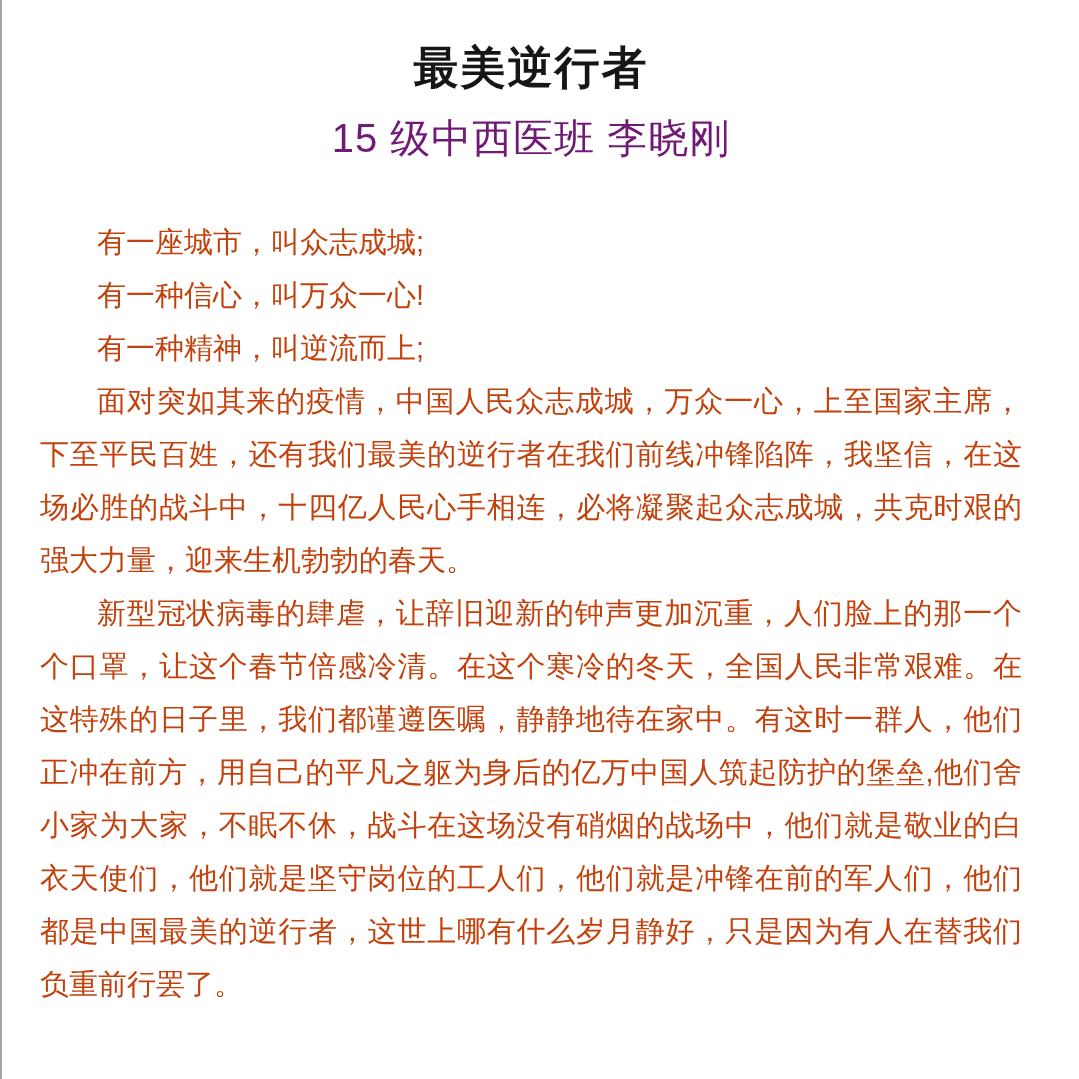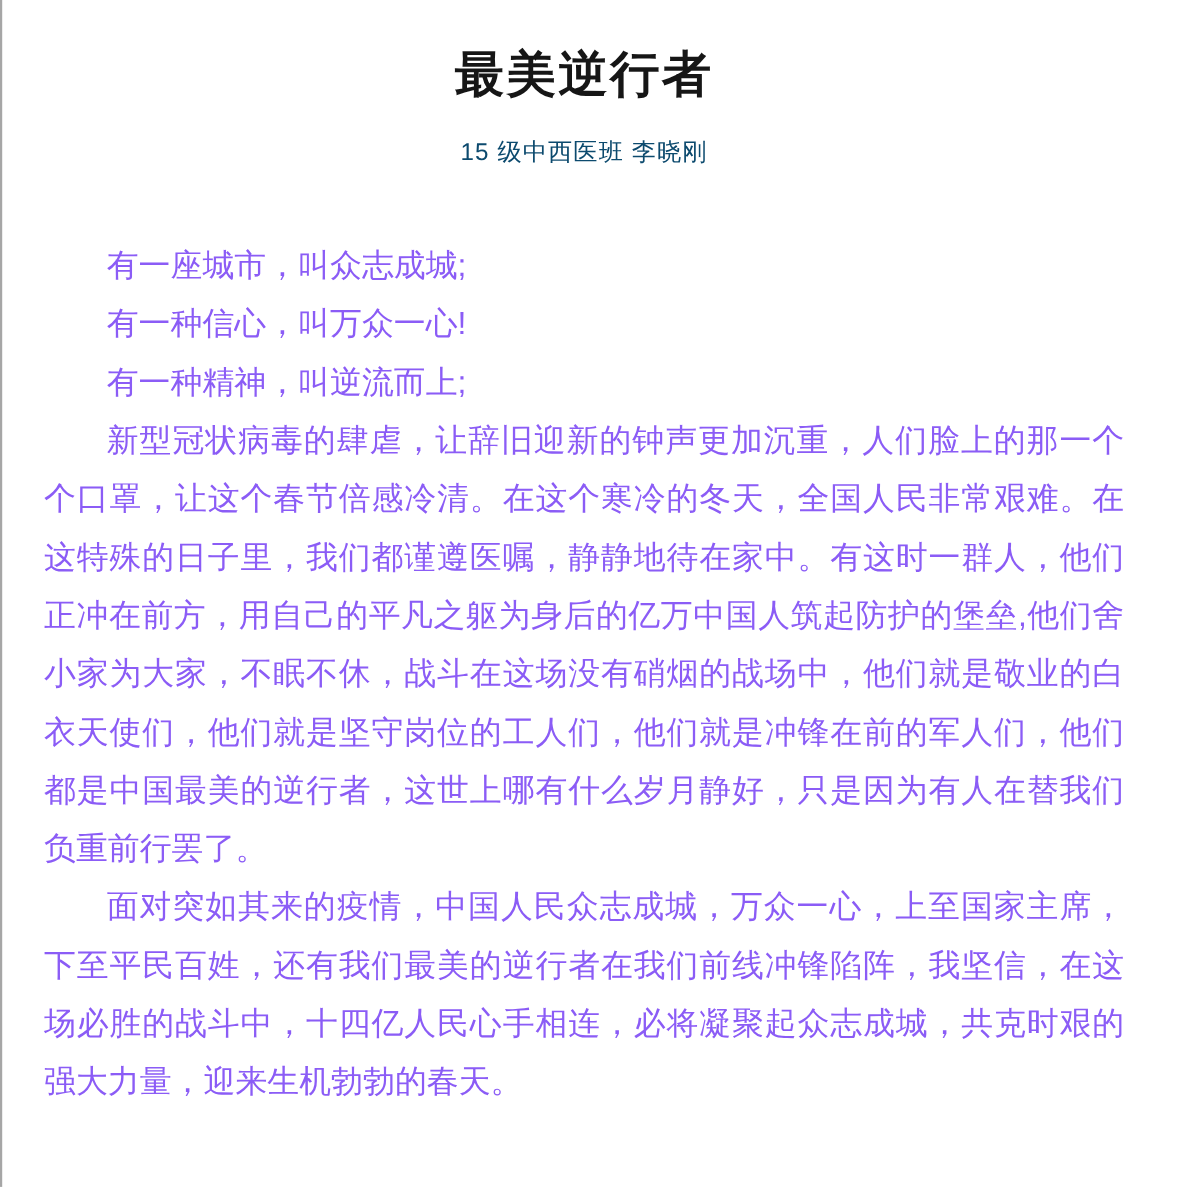--- a/index.html
+++ b/index.html
@@ -34,32 +34,32 @@
     margin-top: 42px;
     font-size: 45px;
     line-height: 52px;
     font-weight: 700;
     text-align: center;
     color: #161616;
     letter-spacing: 2px;
   }
   .byline {
     margin-top: 24px;
-    font-size: 22px;
+    font-size: 40px;
     line-height: 40px;
     font-weight: 400;
     text-align: center;
-    color: #0c4a6e;
+    color: #701a75;
     letter-spacing: 1px;
   }
   .body-text {
     margin-top: 58px;
     font-size: 29px;
     line-height: 53px;
-    color: #8b5cf6;
+    color: #c2410c;
   }
   .verse-line {
     text-indent: 57px;
     white-space: nowrap;
   }
   .para {
     text-indent: 57px;
     text-align: justify;
     word-break: break-all;
   }
@@ -78,19 +78,19 @@
 
     <div class="body-text">
 
       <p class="verse-line">有一座城市，叫众志成城;</p>
 
 
       <p class="verse-line">有一种信心，叫万众一心!</p>
 
       <p class="verse-line">有一种精神，叫逆流而上;</p>
 
+      <p class="para">面对突如其来的疫情，中国人民众志成城，万众一心，上至国家主席，下至平民百姓，还有我们最美的逆行者在我们前线冲锋陷阵，我坚信，在这场必胜的战斗中，十四亿人民心手相连，必将凝聚起众志成城，共克时艰的强大力量，迎来生机勃勃的春天。</p>
+
       <p class="para">新型冠状病毒的肆虐，让辞旧迎新的钟声更加沉重，人们脸上的那一个个口罩，让这个春节倍感冷清。在这个寒冷的冬天，全国人民非常艰难。在这特殊的日子里，我们都谨遵医嘱，静静地待在家中。有这时一群人，他们正冲在前方，用自己的平凡之躯为身后的亿万中国人筑起防护的堡垒,他们舍小家为大家，不眠不休，战斗在这场没有硝烟的战场中，他们就是敬业的白衣天使们，他们就是坚守岗位的工人们，他们就是冲锋在前的军人们，他们都是中国最美的逆行者，这世上哪有什么岁月静好，只是因为有人在替我们负重前行罢了。</p>
-
-      <p class="para">面对突如其来的疫情，中国人民众志成城，万众一心，上至国家主席，下至平民百姓，还有我们最美的逆行者在我们前线冲锋陷阵，我坚信，在这场必胜的战斗中，十四亿人民心手相连，必将凝聚起众志成城，共克时艰的强大力量，迎来生机勃勃的春天。</p>
 
     </div>
   </div>
 </div>
 
 </body></html>

